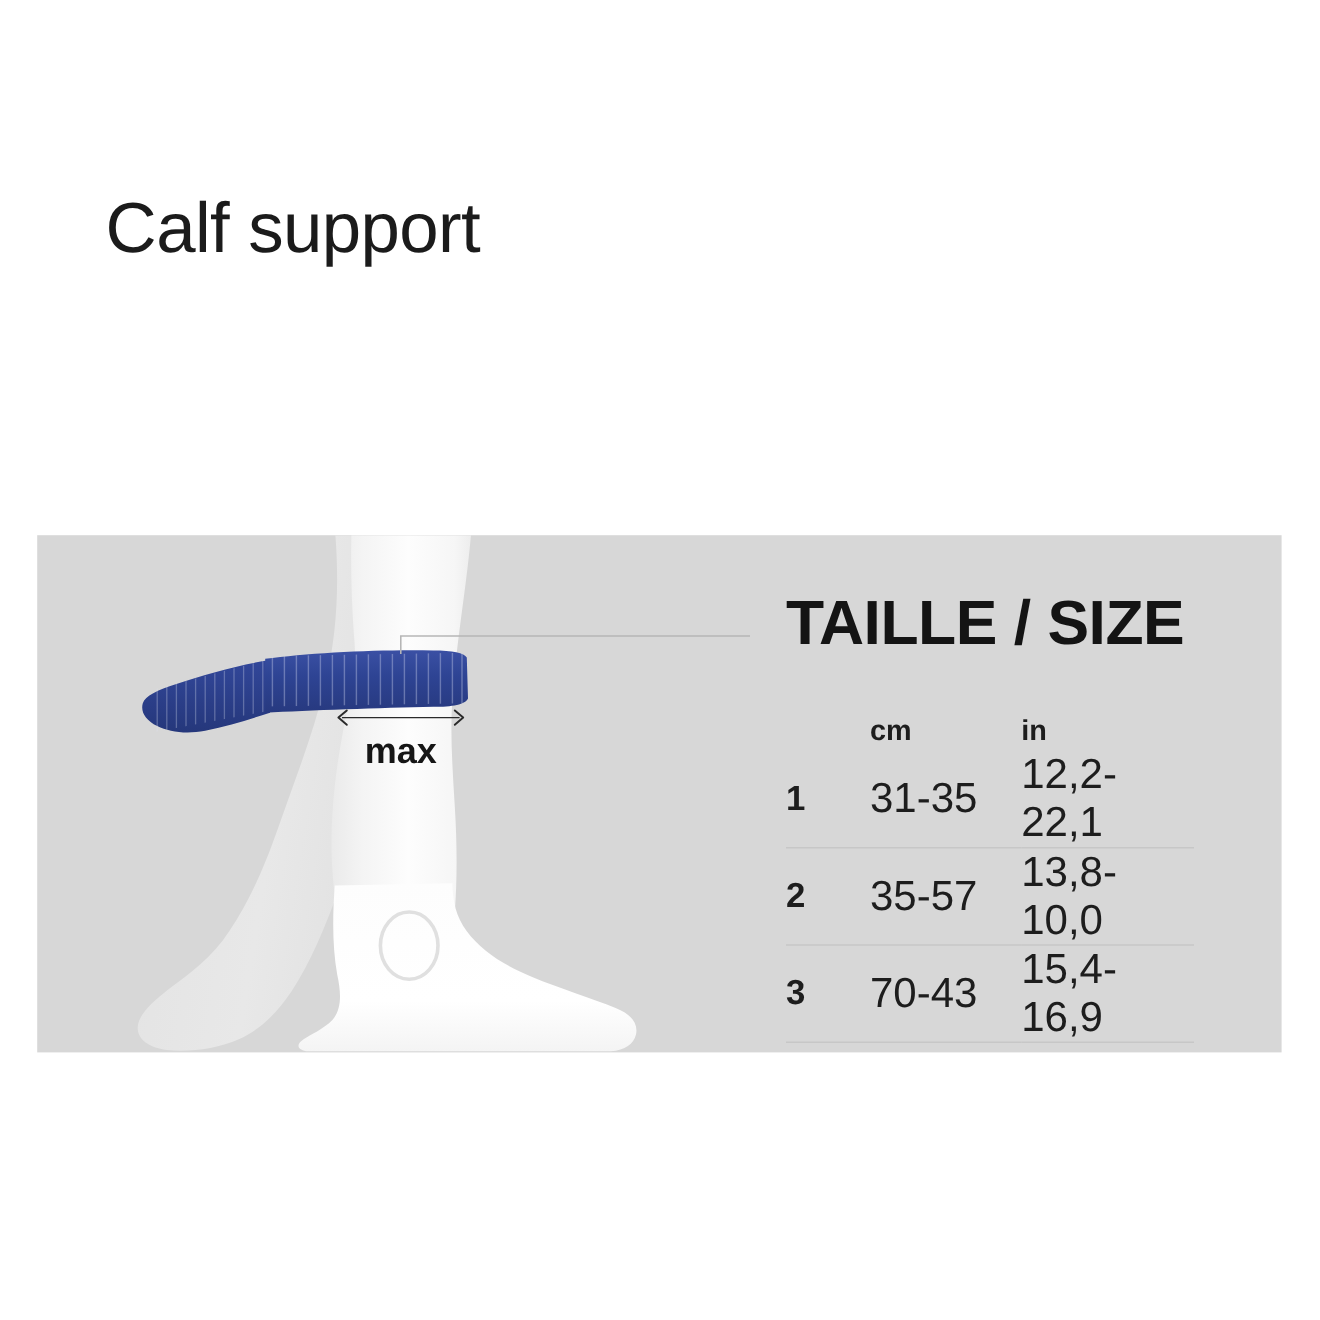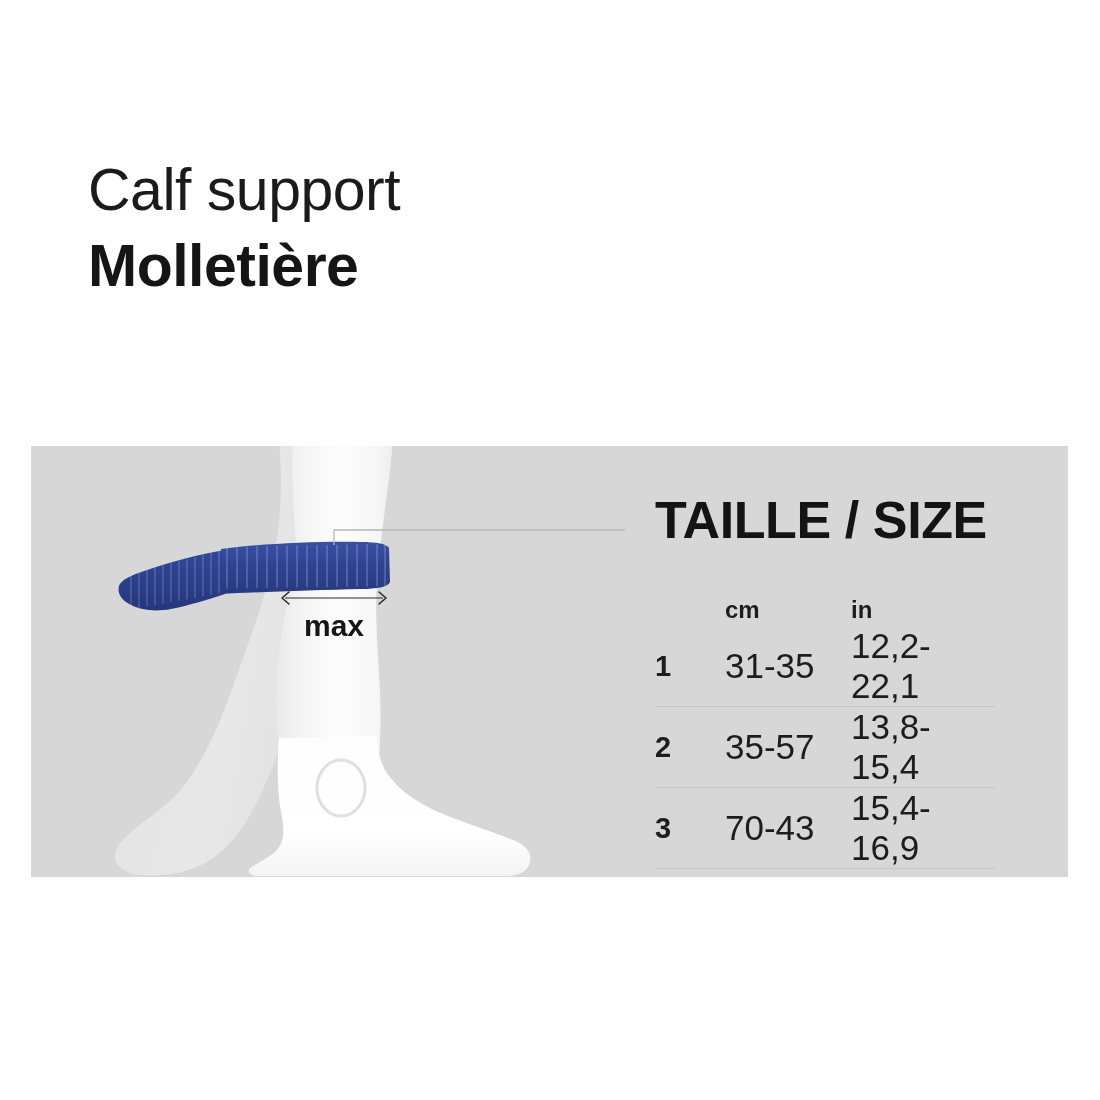--- a/index.html
+++ b/index.html
@@ -109,21 +109,20 @@
   #size-table td.col-cm,
   #size-table th.col-cm { width: 126px; }
   #size-table td.col-in,
   #size-table th.col-in { width: 144px; margin-left: 24px; }
 </style>
 </head>
 <body>
 
 <div id="title-block">
   <div id="title-en">Calf support</div>
-  <div id="title-fr">Molletière</div>
 </div>
 
 <div id="panel">
 
   <svg id="illustration" viewBox="0 0 620 431">
     <defs>
       <linearGradient id="frontLegGrad" x1="0" y1="0" x2="1" y2="0">
         <stop offset="0%" stop-color="#eaeaea"></stop>
         <stop offset="22%" stop-color="#f4f4f4"></stop>
         <stop offset="55%" stop-color="#fdfdfd"></stop>
@@ -281,21 +280,21 @@
       </thead>
       <tbody>
         <tr>
           <td class="size-num">1</td>
           <td class="col-cm">31-35</td>
           <td class="col-in">12,2-22,1</td>
         </tr>
         <tr>
           <td class="size-num">2</td>
           <td class="col-cm">35-57</td>
-          <td class="col-in">13,8-15,4</td>
+          <td class="col-in">13,8-10,0</td>
         </tr>
         <tr>
           <td class="size-num">3</td>
           <td class="col-cm">70-43</td>
           <td class="col-in">15,4-16,9</td>
         </tr>
       </tbody>
     </table>
   </div>
 

